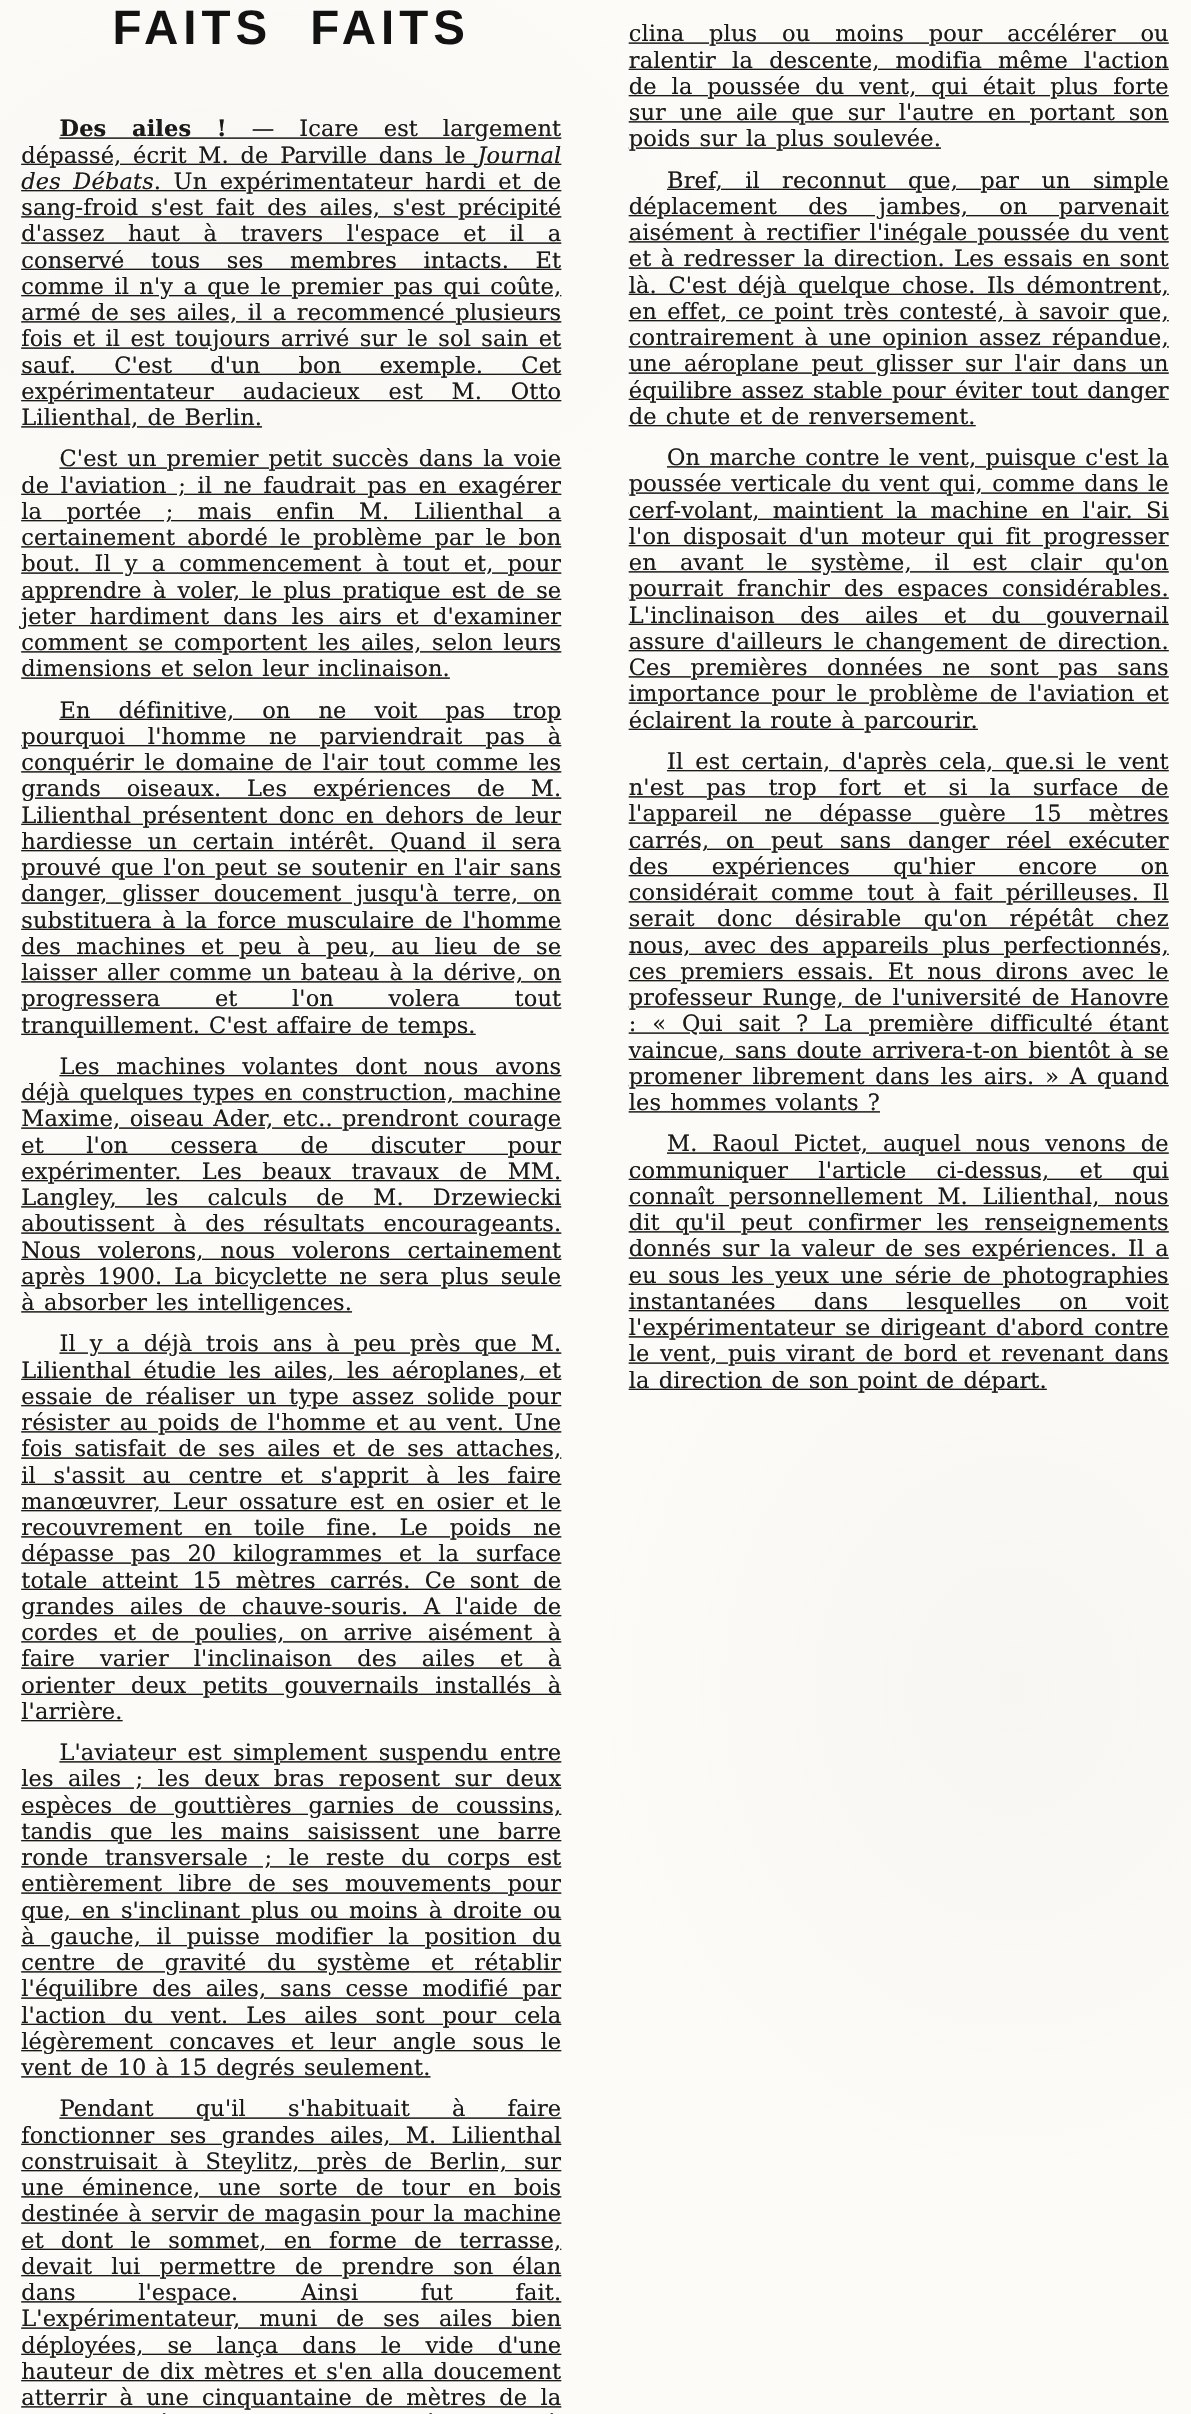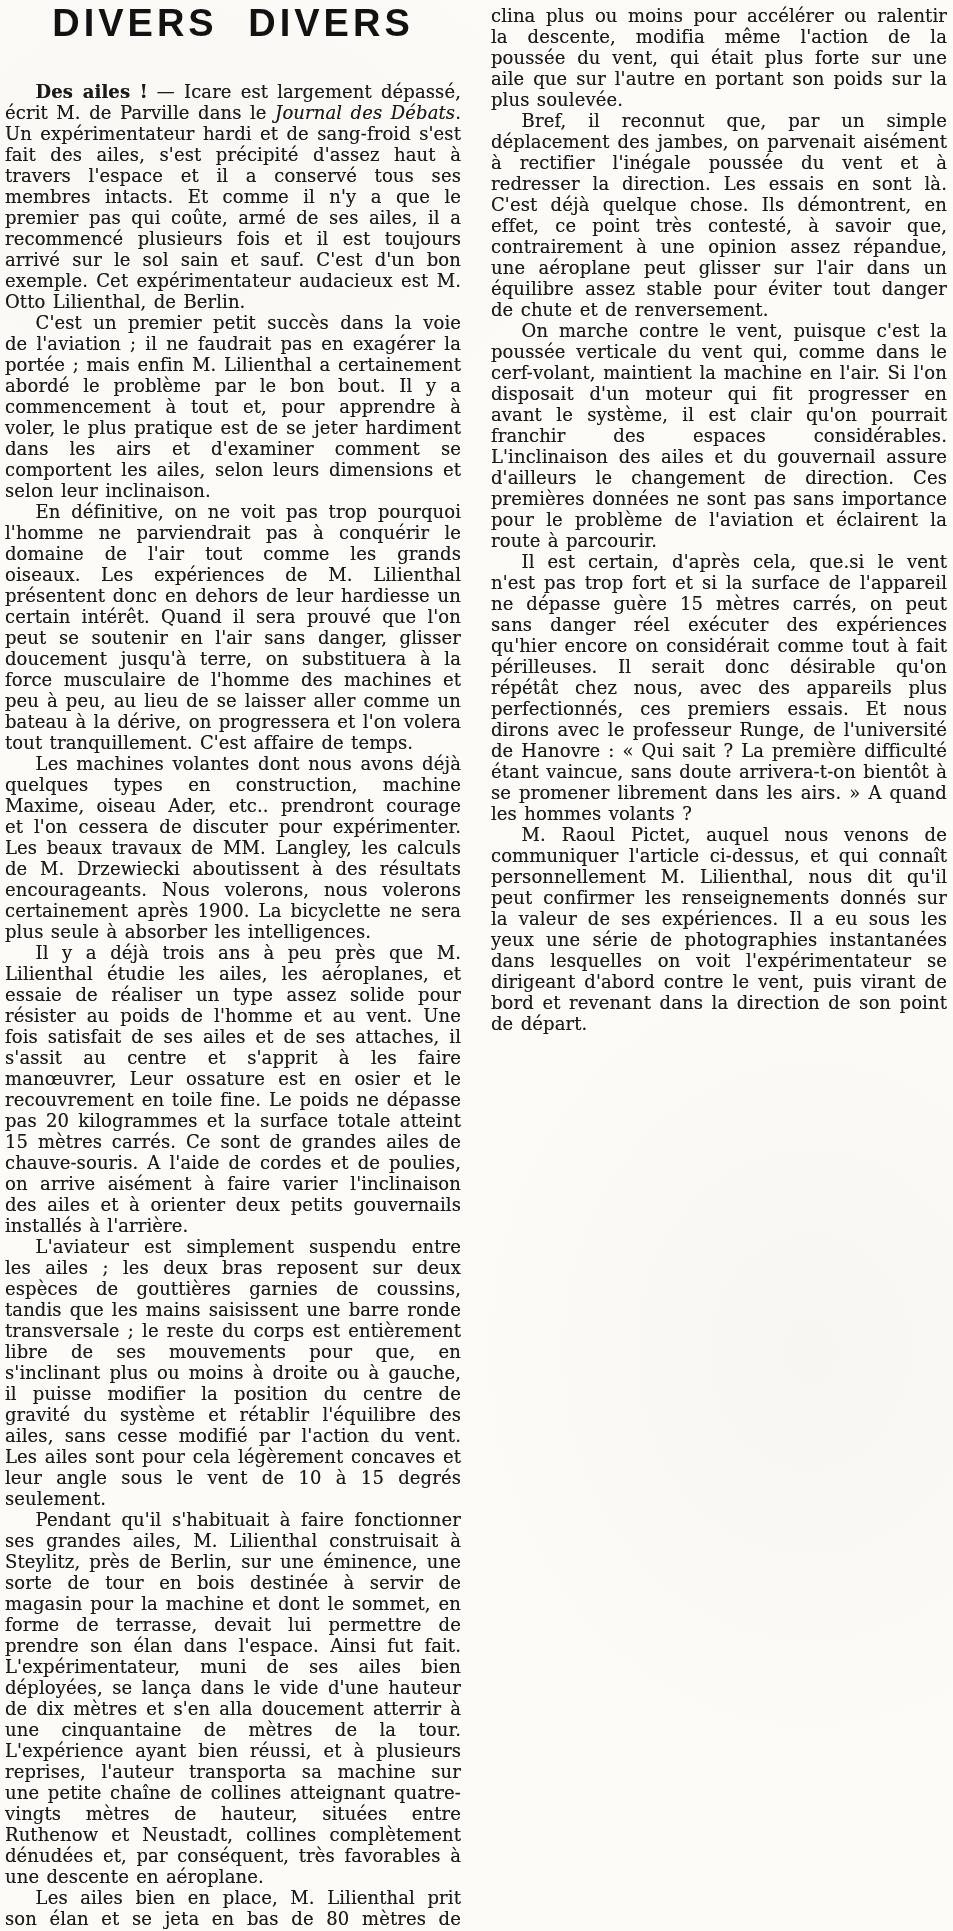--- a/index.html
+++ b/index.html
@@ -23,32 +23,32 @@
   }
   .col{
     position:absolute;text-align:justify;
     font-size:18px;line-height:21px;
     letter-spacing:0.1px;word-spacing:1.5px;
     color:#1a1a1a;
     text-shadow:0 0 0.5px rgba(20,20,20,0.55);
   }
   .col-left{top:81px;left:5px;width:456px;}
   .col-right{top:5px;left:491px;width:456px;}
-  .col p{margin:0;text-indent:1.7em;}
+  .col p{margin:12px;text-indent:1.7em;text-decoration:underline;}
   .col p.no-indent{text-indent:0;}
   .col p.faded{opacity:0.5;filter:blur(0.5px);}
   .seg-bold{font-weight:bold;}
   .seg-italic{font-style:italic;}
   .seg-normal{}
 </style>
 </head>
 <body>
 
 <div class="page">
-  <div class="article-title">DIVERS DIVERS</div>
+  <div class="article-title">FAITS FAITS</div>
 
   <div class="col col-left">
       <p><span class="seg-bold">Des ailes !</span><span class="seg-normal"> — Icare est largement dépassé, écrit M. de Parville dans le </span><span class="seg-italic">Journal des Débats</span><span class="seg-normal">. Un expérimentateur hardi et de sang-froid s'est fait des ailes, s'est précipité d'assez haut à travers l'espace et il a conservé tous ses membres intacts. Et comme il n'y a que le premier pas qui coûte, armé de ses ailes, il a recommencé plusieurs fois et il est toujours arrivé sur le sol sain et sauf. C'est d'un bon exemple. Cet expérimentateur audacieux est M. Otto Lilienthal, de Berlin.</span></p>
       <p><span class="seg-normal">C'est un premier petit succès dans la voie de l'aviation ; il ne faudrait pas en exagérer la portée ; mais enfin M. Lilienthal a certainement abordé le problème par le bon bout. Il y a commencement à tout et, pour apprendre à voler, le plus pratique est de se jeter hardiment dans les airs et d'examiner comment se comportent les ailes, selon leurs dimensions et selon leur inclinaison.</span></p>
       <p><span class="seg-normal">En définitive, on ne voit pas trop pourquoi l'homme ne parviendrait pas à conquérir le domaine de l'air tout comme les grands oiseaux. Les expériences de M. Lilienthal présentent donc en dehors de leur hardiesse un certain intérêt. Quand il sera prouvé que l'on peut se soutenir en l'air sans danger, glisser doucement jusqu'à terre, on substituera à la force musculaire de l'homme des machines et peu à peu, au lieu de se laisser aller comme un bateau à la dérive, on progressera et l'on volera tout tranquillement. C'est affaire de temps.</span></p>
       <p><span class="seg-normal">Les machines volantes dont nous avons déjà quelques types en construction, machine Maxime, oiseau Ader, etc.. prendront courage et l'on cessera de discuter pour expérimenter. Les beaux travaux de MM. Langley, les calculs de M. Drzewiecki aboutissent à des résultats encourageants. Nous volerons, nous volerons certainement après 1900. La bicyclette ne sera plus seule à absorber les intelligences.</span></p>
       <p><span class="seg-normal">Il y a déjà trois ans à peu près que M. Lilienthal étudie les ailes, les aéroplanes, et essaie de réaliser un type assez solide pour résister au poids de l'homme et au vent. Une fois satisfait de ses ailes et de ses attaches, il s'assit au centre et s'apprit à les faire manœuvrer, Leur ossature est en osier et le recouvrement en toile fine. Le poids ne dépasse pas 20 kilogrammes et la surface totale atteint 15 mètres carrés. Ce sont de grandes ailes de chauve-souris. A l'aide de cordes et de poulies, on arrive aisément à faire varier l'inclinaison des ailes et à orienter deux petits gouvernails installés à l'arrière.</span></p>
       <p><span class="seg-normal">L'aviateur est simplement suspendu entre les ailes ; les deux bras reposent sur deux espèces de gouttières garnies de coussins, tandis que les mains saisissent une barre ronde transversale ; le reste du corps est entièrement libre de ses mouvements pour que, en s'inclinant plus ou moins à droite ou à gauche, il puisse modifier la position du centre de gravité du système et rétablir l'équilibre des ailes, sans cesse modifié par l'action du vent. Les ailes sont pour cela légèrement concaves et leur angle sous le vent de 10 à 15 degrés seulement.</span></p>
       <p><span class="seg-normal">Pendant qu'il s'habituait à faire fonctionner ses grandes ailes, M. Lilienthal construisait à Steylitz, près de Berlin, sur une éminence, une sorte de tour en bois destinée à servir de magasin pour la machine et dont le sommet, en forme de terrasse, devait lui permettre de prendre son élan dans l'espace. Ainsi fut fait. L'expérimentateur, muni de ses ailes bien déployées, se lança dans le vide d'une hauteur de dix mètres et s'en alla doucement atterrir à une cinquantaine de mètres de la tour. L'expérience ayant bien réussi, et à plusieurs reprises, l'auteur transporta sa machine sur une petite chaîne de collines atteignant quatre-vingts mètres de hauteur, situées entre Ruthenow et Neustadt, collines complètement dénudées et, par conséquent, très favorables à une descente en aéroplane.</span></p>
       <p><span class="seg-normal">Les ailes bien en place, M. Lilienthal prit son élan et se jeta en bas de 80 mètres de haut, il franchit cette fois une distance horizontale de 250 mètres et atterrit sans la moindre difficulté. Pendant le trajet, il manœuvra les ailes, les in-</span></p>

